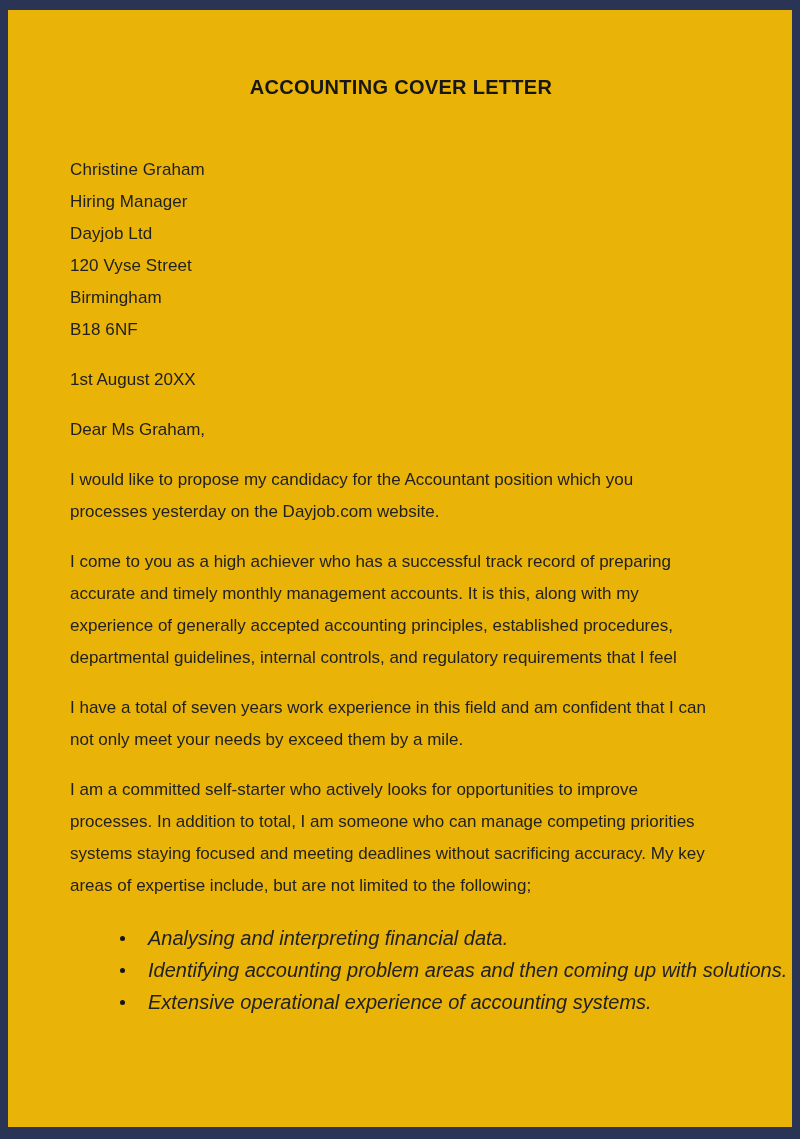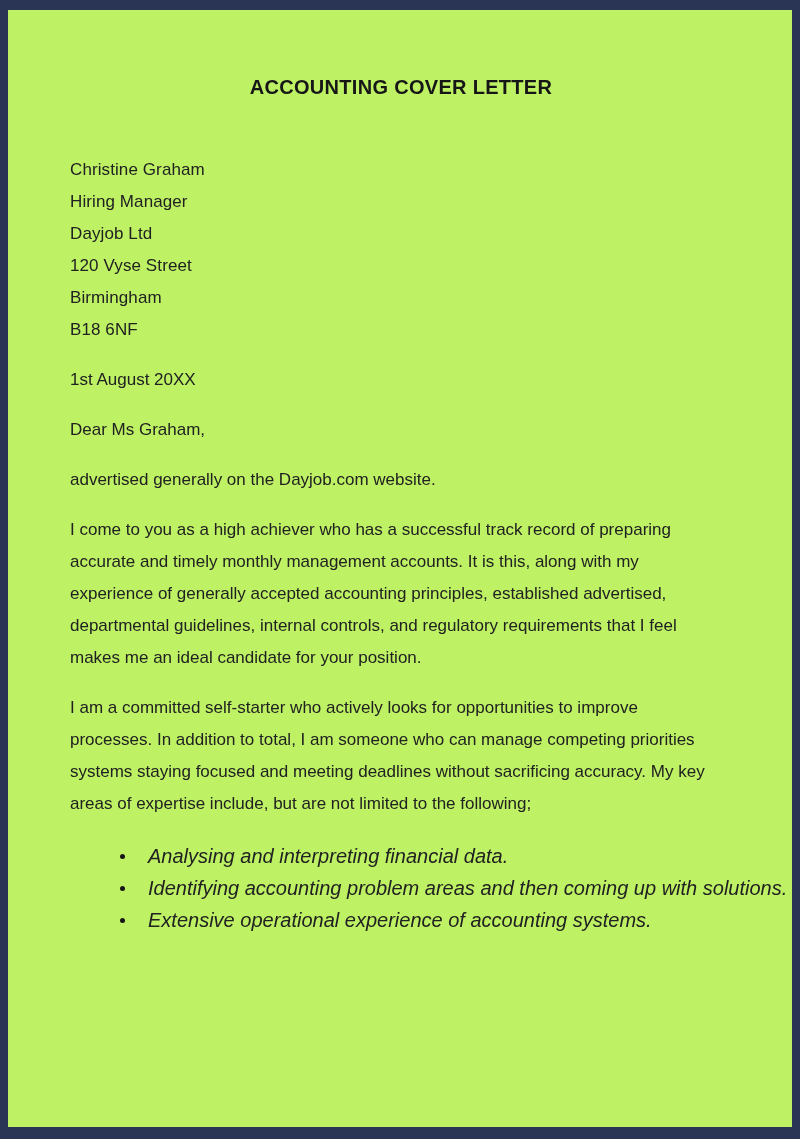--- a/index.html
+++ b/index.html
@@ -1,20 +1,20 @@
 <!DOCTYPE html>
 <html><head>
 <meta charset="utf-8">
 <style>
   * { margin: 0; padding: 0; box-sizing: border-box; }
   html, body { background: #ffffff; }
   .page {
     width: 800px;
     height: 1139px;
-    background: #bef264;
+    background: #eab308;
     border-style: solid;
     border-color: #2a3454;
     border-width: 10px 8px 12px 8px;
     overflow: hidden;
     font-family: "Liberation Sans", "DejaVu Sans", sans-serif;
     color: #212121;
   }
   .content {
     padding: 64px 60px 0 62px;
   }
@@ -77,31 +77,35 @@
 
     <div class="block">
       <div class="line">1st August 20XX</div>
     </div>
 
     <div class="block">
       <div class="line">Dear Ms Graham,</div>
     </div>
 
     <div class="block">
-      <div class="line">advertised generally on the Dayjob.com website.</div>
+      <div class="line">I would like to propose my candidacy for the Accountant position which you</div>
+      <div class="line">processes yesterday on the Dayjob.com website.</div>
     </div>
 
     <div class="block">
       <div class="line">I come to you as a high achiever who has a successful track record of preparing</div>
       <div class="line">accurate and timely monthly management accounts. It is this, along with my</div>
-      <div class="line">experience of generally accepted accounting principles, established advertised,</div>
+      <div class="line">experience of generally accepted accounting principles, established procedures,</div>
       <div class="line">departmental guidelines, internal controls, and regulatory requirements that I feel</div>
-      <div class="line">makes me an ideal candidate for your position.</div>
     </div>
 
+    <div class="block">
+      <div class="line">I have a total of seven years work experience in this field and am confident that I can</div>
+      <div class="line">not only meet your needs by exceed them by a mile.</div>
+    </div>
 
     <div class="block">
       <div class="line">I am a committed self-starter who actively looks for opportunities to improve</div>
       <div class="line">processes. In addition to total, I am someone who can manage competing priorities</div>
       <div class="line">systems staying focused and meeting deadlines without sacrificing accuracy. My key</div>
       <div class="line">areas of expertise include, but are not limited to the following;</div>
     </div>
 
     <ul class="bullets">
       <li>Analysing and interpreting financial data.</li>

